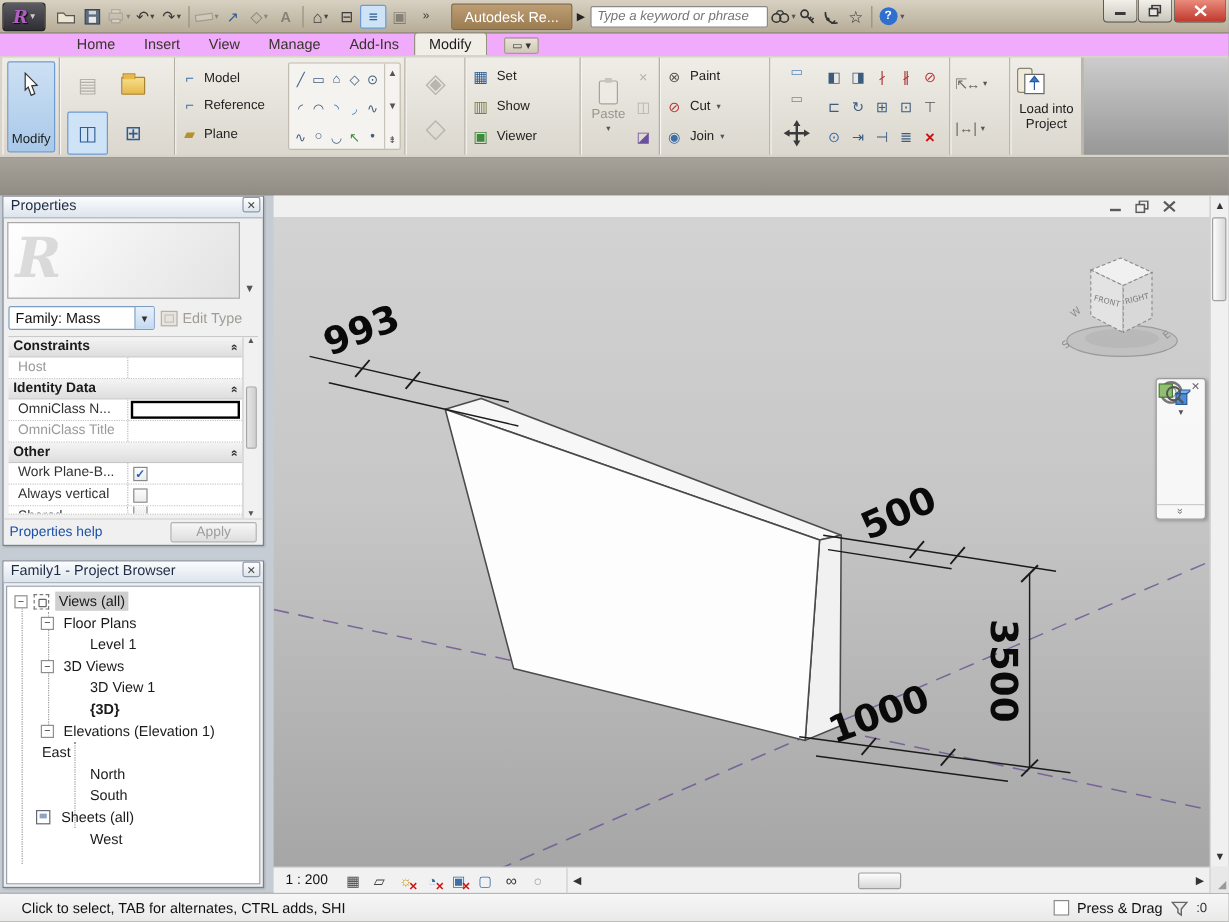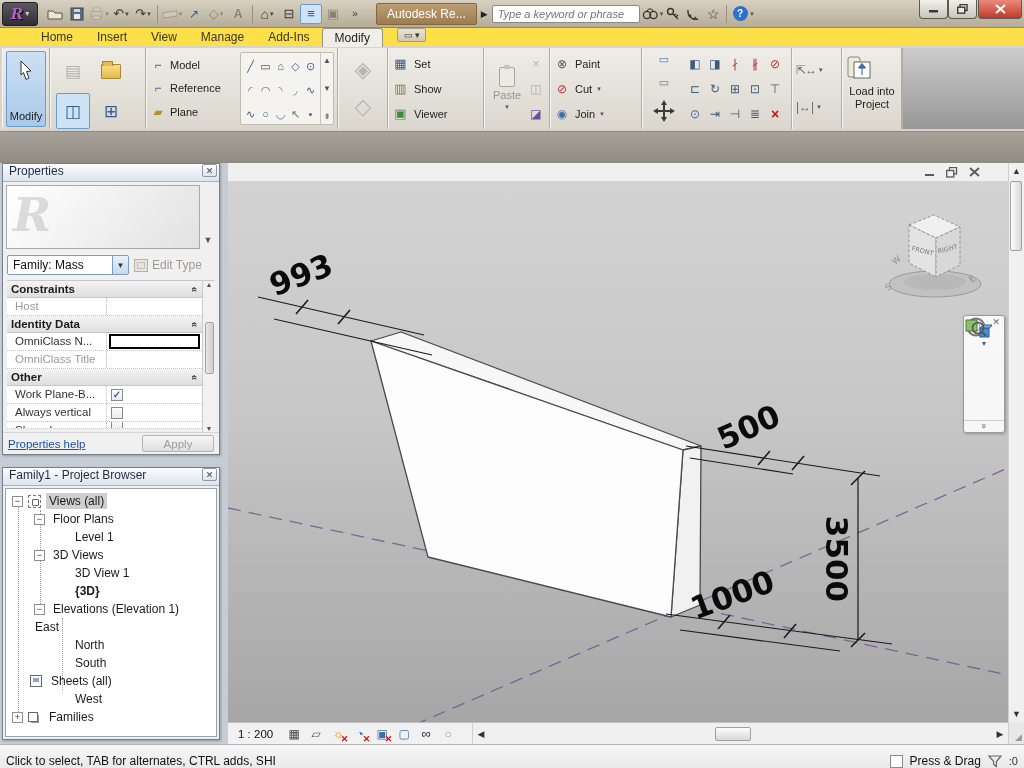--- a/index.html
+++ b/index.html
@@ -20,21 +20,21 @@
   .tarrow{color:#222;font-size:9px;margin:0 4px}
   .searchbox{width:148px;height:18px;border:1px solid #8a8a8a;border-radius:2px;background:#fff;font-style:italic;color:#777;font-size:11px;padding:0 5px;font-family:"Liberation Sans",sans-serif}
   .sico{width:20px;height:18px;display:flex;align-items:center;justify-content:center;color:#333}
   .help-q{width:15px;height:15px;border-radius:50%;background:#2f6fd0;color:#fff;font-weight:bold;font-size:10px;display:flex;align-items:center;justify-content:center}
   .winbtns{margin-left:auto;display:flex;align-items:flex-start;height:28px;padding-top:0}
   .wb{height:19px;border:1px solid #5d5a52;border-top:none;border-radius:0 0 4px 4px;display:flex;align-items:center;justify-content:center}
   .wb.min,.wb.max{width:29px;background:linear-gradient(#f2f0ea,#c9c5ba)}
   .wb.close{width:44px;background:linear-gradient(#e98b7d,#c0392b);margin-left:1px}
 
   
-  .tabrow{height:18px;background:#fde047;display:flex;align-items:flex-start;padding-left:29px}
+  .tabrow{height:18px;background:#f0abfc;display:flex;align-items:flex-end;padding-left:52px}
   .tab{padding:2px 12px 2px;font-size:12px;color:#39332a}
   .tab.active{background:#f0eee7;border:1px solid #95907f;border-bottom:none;border-radius:3px 3px 0 0;color:#1c1c1c}
   .ribtoggle{margin-left:14px;font-size:9px;color:#333;padding:1px 6px;border:1px solid #a49c8a;border-radius:2px;background:linear-gradient(#e9e4d6,#cfc8b6);margin-bottom:1px}
 
   
   .ribbon{height:86px;background:#d8d4cb;border-bottom:1px solid #8f8b82;display:flex;align-items:stretch;padding:2px 0 2px 2px}
   .rpanel{background:linear-gradient(#efede7,#dbd7ce);border-left:1px solid #f7f5f1;border-right:1px solid #b3aea3;padding:3px 3px;position:relative;flex:0 0 auto}
   .bigModify{width:40px;height:76px;background:linear-gradient(#cde0f4,#a9c9e9);border:1px solid #6b9bd2;border-radius:2px;display:flex;flex-direction:column;align-items:center;justify-content:space-between;padding:8px 0 4px}
   .bigModify .lbl{font-size:11px;color:#1c1c1c}
   .grid2x2{display:grid;grid-template-columns:34px 34px;grid-template-rows:36px 36px;gap:4px;padding:2px}
@@ -102,21 +102,21 @@
   .grow{height:18px;display:flex;border-bottom:1px dotted #c3c3c3;background:#fff}
   .grow .lab{width:100px;padding:2px 0 0 8px;font-size:11.5px;color:#333;border-right:1px dotted #bbb;white-space:nowrap;overflow:hidden}
   .grow .lab.dis{color:#9a9a9a}
   .grow .val{flex:1;display:flex;align-items:center;padding:1px 2px}
   .focusinput{width:100%;height:15px;border:2px solid #000;background:#fff}
   .cbx{width:12px;height:12px;border:1px solid #8a8a8a;background:linear-gradient(#fcfcfc,#ececec);display:flex;align-items:center;justify-content:center;font-size:10px;color:#2a5db0;font-weight:bold;margin-left:2px}
   .cliprow{height:7px;overflow:hidden}
   .pscroll{width:13px;background:#f1f1f1;border-left:1px solid #ccc;display:flex;flex-direction:column;align-items:center;font-size:7px;color:#555}
   .pthumb{width:9px;height:52px;background:linear-gradient(90deg,#e6e6e6,#cfcfcf);border:1px solid #a5a5a5;border-radius:2px;margin-top:34px}
   .pbottom{height:22px;display:flex;align-items:center;justify-content:space-between;padding:0 5px;border-top:1px solid #d5d5d5}
-  .plink{color:#1a51a8;text-decoration:underline;font-size:11.5px}
+  .plink{color:#1a51a8;font-size:11.5px}
   .applybtn{width:72px;height:17px;border:1px solid #b3b3b3;border-radius:2px;background:linear-gradient(#f7f7f7,#dedede);color:#9d9d9d;font-size:11.5px;display:flex;align-items:center;justify-content:center}
 
   
   .brgap{height:12px}
   .brows{flex:1;margin-bottom:4px}
   .tree{flex:1;background:#fff;border:1px solid #9aa3af;margin:2px;overflow:hidden;position:relative;padding-top:3px}
   .trow{height:18px;display:flex;align-items:center;font-size:12px;color:#1a1a1a;position:relative}
   .exp{width:11px;height:11px;border:1px solid #8f8f8f;background:#fff;font-size:9px;line-height:8px;text-align:center;color:#333;flex:0 0 auto;margin-right:5px}
   .exp.minus::before{content:"−"}
   .exp.plus::before{content:"+"}
@@ -153,21 +153,21 @@
   .harr{width:16px;text-align:center;font-size:9px;color:#333}
   .htrack{flex:1;height:16px;position:relative}
   .hthumb{position:absolute;left:45%;top:1px;width:36px;height:14px;background:linear-gradient(#fdfdfd,#d8d8d8);border:1px solid #a0a0a0;border-radius:2px}
   .vscroll{width:16px;background:#f0f0f0;border-left:1px solid #cfcfcf;display:flex;flex-direction:column}
   .varr{height:16px;display:flex;align-items:center;justify-content:center;font-size:9px;color:#333}
   .vtrack{flex:1;position:relative}
   .vthumb{position:absolute;top:2px;left:1px;width:12px;height:70px;background:linear-gradient(90deg,#fdfdfd,#d8d8d8);border:1px solid #a0a0a0;border-radius:2px}
   .vcorner{height:22px;background:#e8e8e8;display:flex;align-items:flex-end;justify-content:flex-end;padding:2px;color:#9a9a9a;font-size:9px}
 
   
-  .statusbar{height:24px;background:linear-gradient(#f7f7f7,#e9e9e9);border-top:1px solid #b5b5b5;display:flex;align-items:flex-end;padding:0 6px;font-size:12px;color:#111}
+  .statusbar{height:24px;background:linear-gradient(#f7f7f7,#e9e9e9);border-top:1px solid #b5b5b5;display:flex;align-items:center;padding:0 18px;font-size:12px;color:#111}
   .sright{margin-left:auto;display:flex;align-items:center;gap:6px}
   .cb{width:13px;height:13px;border:1px solid #8a8a8a;background:#fff}
   .fcount{font-size:11px;color:#333}
 </style>
 </head>
 <body>
 
 <div class="titlebar">
   <div class="appbtn">
     <span class="rlogo">R</span>
@@ -610,25 +610,20 @@
         <div class="trow" style="padding-left:66px">
             <span class="tlabel">South</span>
           </div>
         <div class="trow" style="padding-left:24px">
           <span class="ico-sheets"></span>
           <span class="tlabel">Sheets (all)</span>
         </div>
         <div class="trow" style="padding-left:66px">
             <span class="tlabel">West</span>
           </div>
-        <div class="trow" style="padding-left:6px">
-          <span class="exp plus"></span>
-          <span class="ico-families"></span>
-          <span class="tlabel">Families</span>
-        </div>
       </div>
     </div>
   </div>
 
   <div class="canvas-region">
     <div class="canvas-col">
       <div class="topstrip">
         <span class="cwb">
             <svg width="12" height="10">
               <rect x="1" y="7" width="9" height="2" fill="#5a5a5a"></rect>

